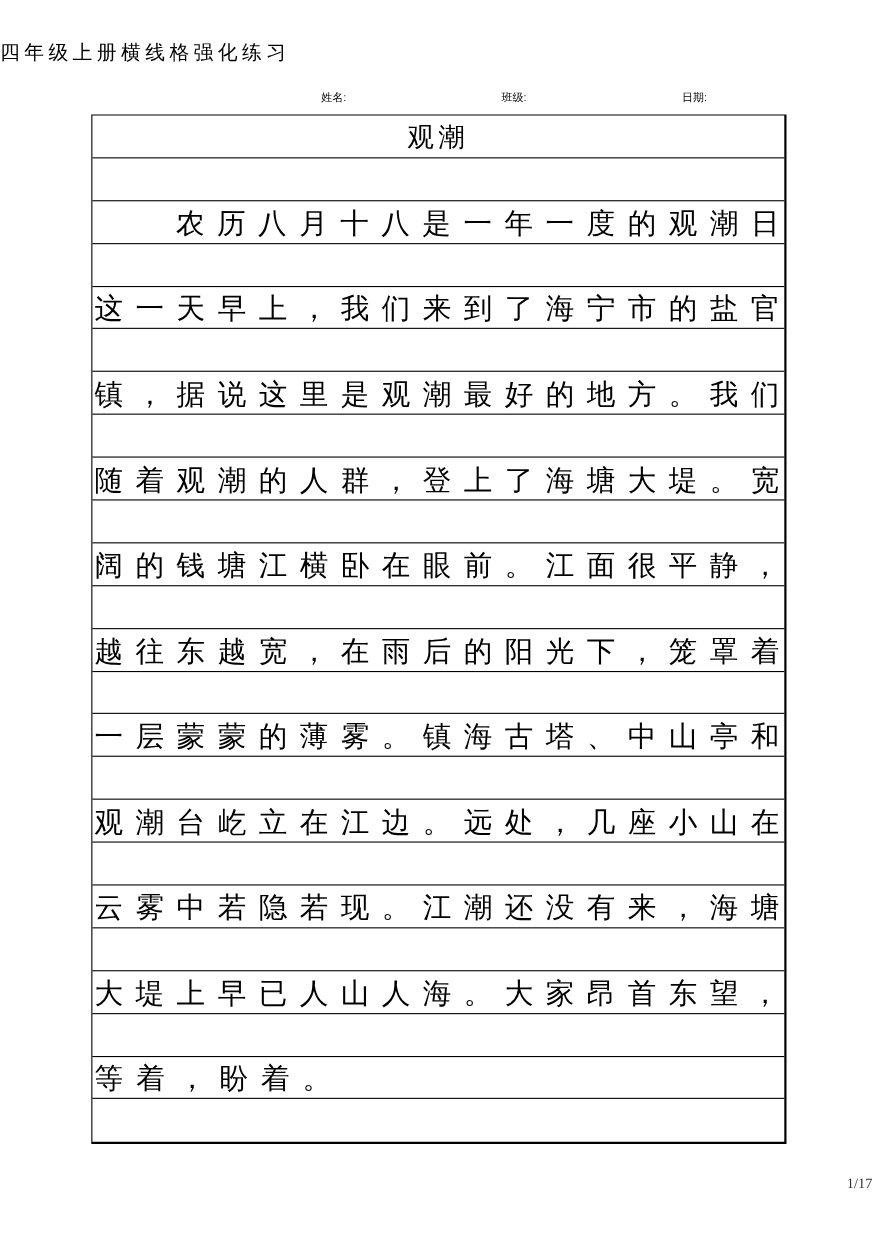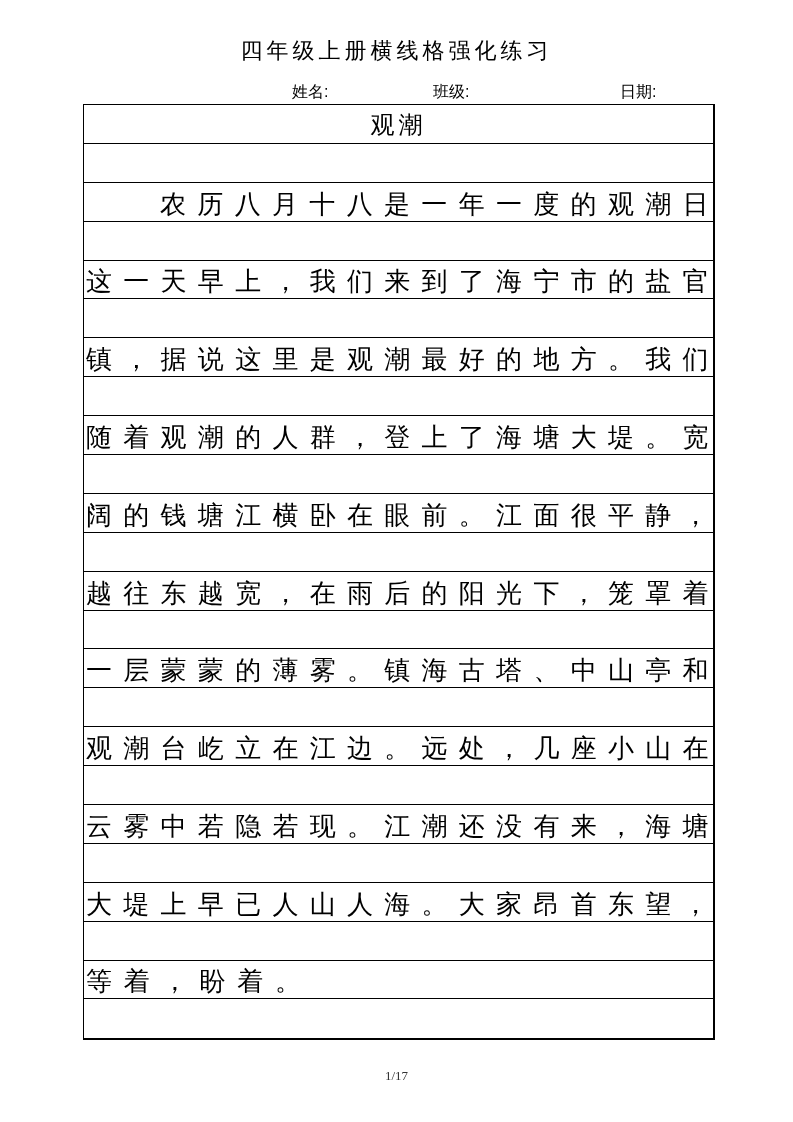--- a/index.html
+++ b/index.html
@@ -1,37 +1,37 @@
 <!DOCTYPE html>
 <html><head>
 <meta charset="utf-8">
 <style>
   html, body { margin: 0; padding: 0; background: #ffffff; }
   body { width: 793px; height: 1122px; position: relative; overflow: hidden;
          font-family: "DejaVu Serif", "Liberation Serif", serif; color: #000; }
-  .title { position: absolute; top: 36px; left: 0; width: 793px; text-align: center;
-           font-size: 22px; letter-spacing: 4px; font-family: "DejaVu Serif", serif; }
-  .meta { position: absolute; top: 82px; font-size: 16px; font-family: Liberation Sans, sans-serif; text-align: center; }
+  .title { position: absolute; top: 36px; left: 0; width: 793px; text-align: left;
+           font-size: 18px; letter-spacing: 4px; font-family: "DejaVu Serif", serif; }
+  .meta { position: absolute; top: 82px; font-size: 10px; font-family: Liberation Sans, sans-serif; text-align: center; }
   .sheet { position: absolute; left: 83px; top: 104px; width: 632px; border: 1.5px solid #000; border-bottom-width: 2px; border-right-width: 2px; box-sizing: border-box; }
   .row { height: 38.9px; border-bottom: 1.3px solid #000; box-sizing: border-box; position: relative; }
   .row:last-child { border-bottom: none; }
   .row .txt { position: absolute; left: 2px; right: 2px; bottom: 2px; font-size: 26px; line-height: 30px;
               white-space: nowrap; letter-spacing: 2.3px; display: flex; justify-content: space-between; }
   .row.heading .txt { justify-content: center; letter-spacing: 4px; font-size: 24px; bottom: 3px; }
   .row.indent .txt { padding-left: 74px; }
   .row.short .txt { justify-content: flex-start; gap: 9.5px; }
-  .pageno { position: absolute; top: 1068px; left: 0; width: 793px; text-align: center; font-size: 13px;
+  .pageno { position: absolute; top: 1068px; left: 0; width: 793px; text-align: right; font-size: 13px;
             font-family: "Liberation Serif", serif; color: #333; }
 </style>
 </head>
 <body>
 
 <div class="title">四年级上册横线格强化练习</div>
 <div class="meta" style="left:292px">姓名:</div>
-<div class="meta" style="left:433px">班级:</div>
+<div class="meta" style="left:456px">班级:</div>
 <div class="meta" style="left:620px">日期:</div>
 
 <div class="sheet" id="sheet">
     <div class="row heading">
       <div class="txt">
         <span>观</span>
         <span>潮</span>
       </div>
     </div>
     <div class="row"></div>

